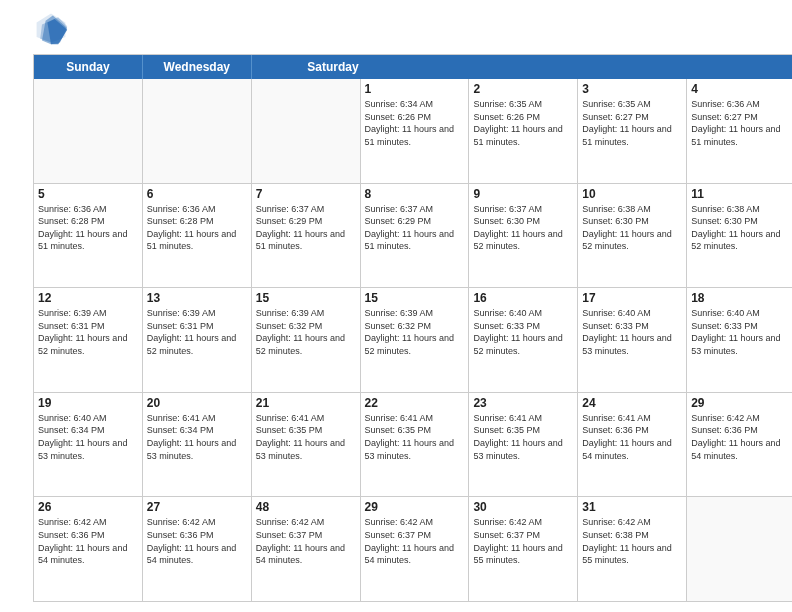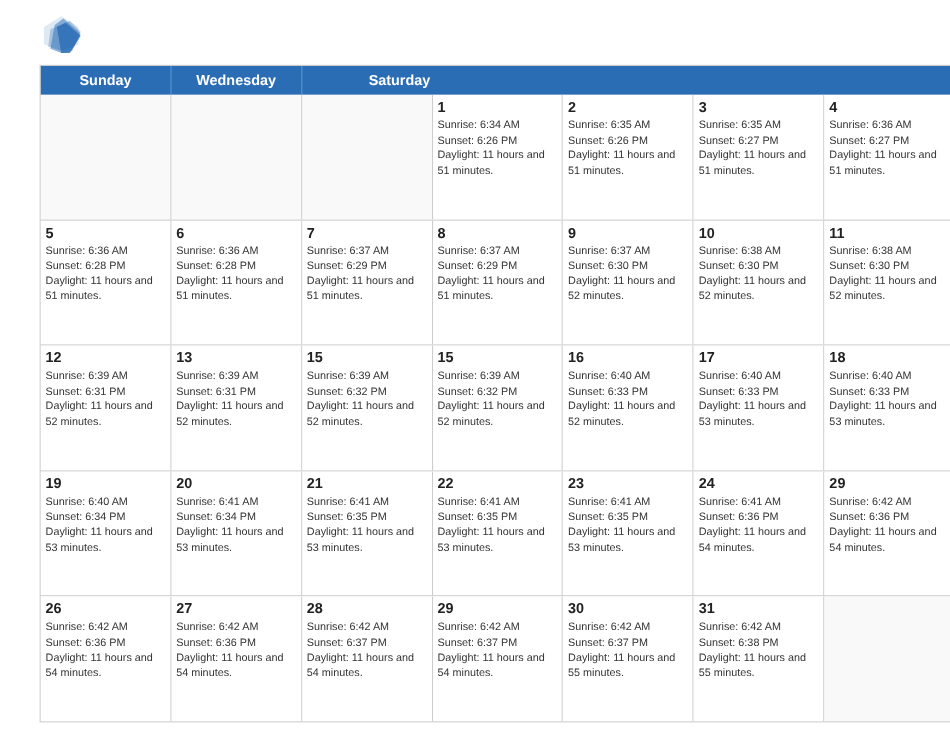--- a/index.html
+++ b/index.html
@@ -305,21 +305,21 @@
 Sunset: 6:36 PM
 Daylight: 11 hours and 54 minutes.</div>
           </div>
           <div class="cal-cell">
             <div class="day-num">27</div>
             <div class="cell-detail" style="white-space: pre-line;">Sunrise: 6:42 AM
 Sunset: 6:36 PM
 Daylight: 11 hours and 54 minutes.</div>
           </div>
           <div class="cal-cell">
-            <div class="day-num">28</div>
+            <div class="day-num">48</div>
             <div class="cell-detail" style="white-space: pre-line;">Sunrise: 6:42 AM
 Sunset: 6:37 PM
 Daylight: 11 hours and 54 minutes.</div>
           </div>
           <div class="cal-cell">
             <div class="day-num">29</div>
             <div class="cell-detail" style="white-space: pre-line;">Sunrise: 6:42 AM
 Sunset: 6:37 PM
 Daylight: 11 hours and 54 minutes.</div>
           </div>

